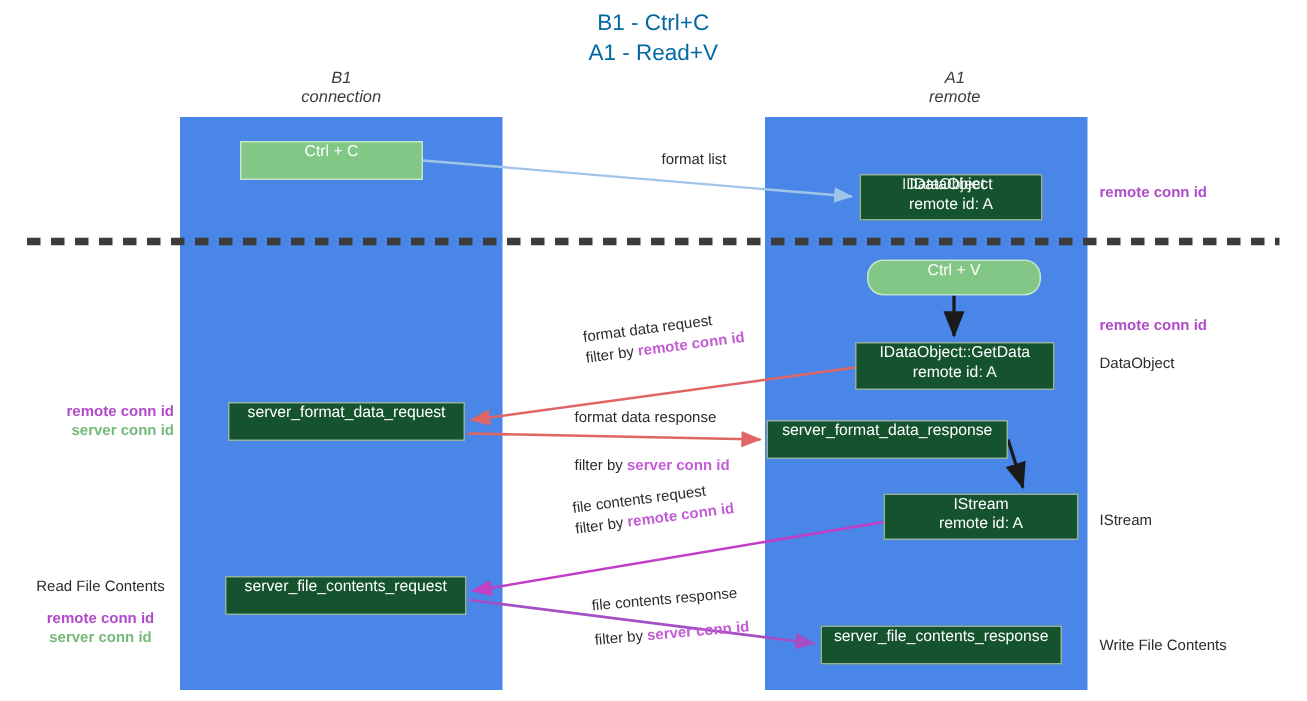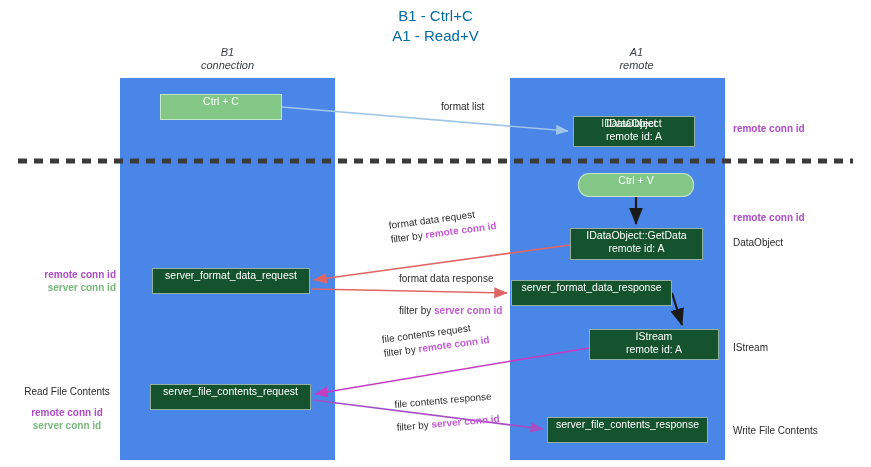--- a/index.html
+++ b/index.html
@@ -89,21 +89,21 @@
     color: #2b2b2b;
     line-height: 14px;
     white-space: nowrap;
   }
   .edge-label .hl-remote { color: #c45bd6; font-weight: bold; }
   .edge-label .hl-server { color: #c45bd6; font-weight: bold; }
 
   #lbl-format-list { left: 398px; top: 100px; margin-left: 43px; }
 
   #lbl-fdreq  { left: 388px; top: 219px; transform: rotate(-7.5deg); transform-origin: left top; }
-  #lbl-fdresp { left: 399px; top: 272px; }
+  #lbl-fdresp { left: 383px; top: 272px; }
   #lbl-fcreq  { left: 381px; top: 333px; transform: rotate(-7.5deg); transform-origin: left top; }
   #lbl-fcresp { left: 394px; top: 398px; transform: rotate(-5deg); transform-origin: left top; }
 
   
   .side-note { font-size: 10px; line-height: 13px; color: #2b2b2b; }
   .conn-remote { color: #b04bc9; font-weight: bold; }
   .conn-server { color: #76b97a; font-weight: bold; }
 
   #note-left-1 { left: 18px; top: 268px; width: 98px; text-align: right; }
   #note-left-2 { left: 18px; top: 385px; width: 98px; text-align: center; }

